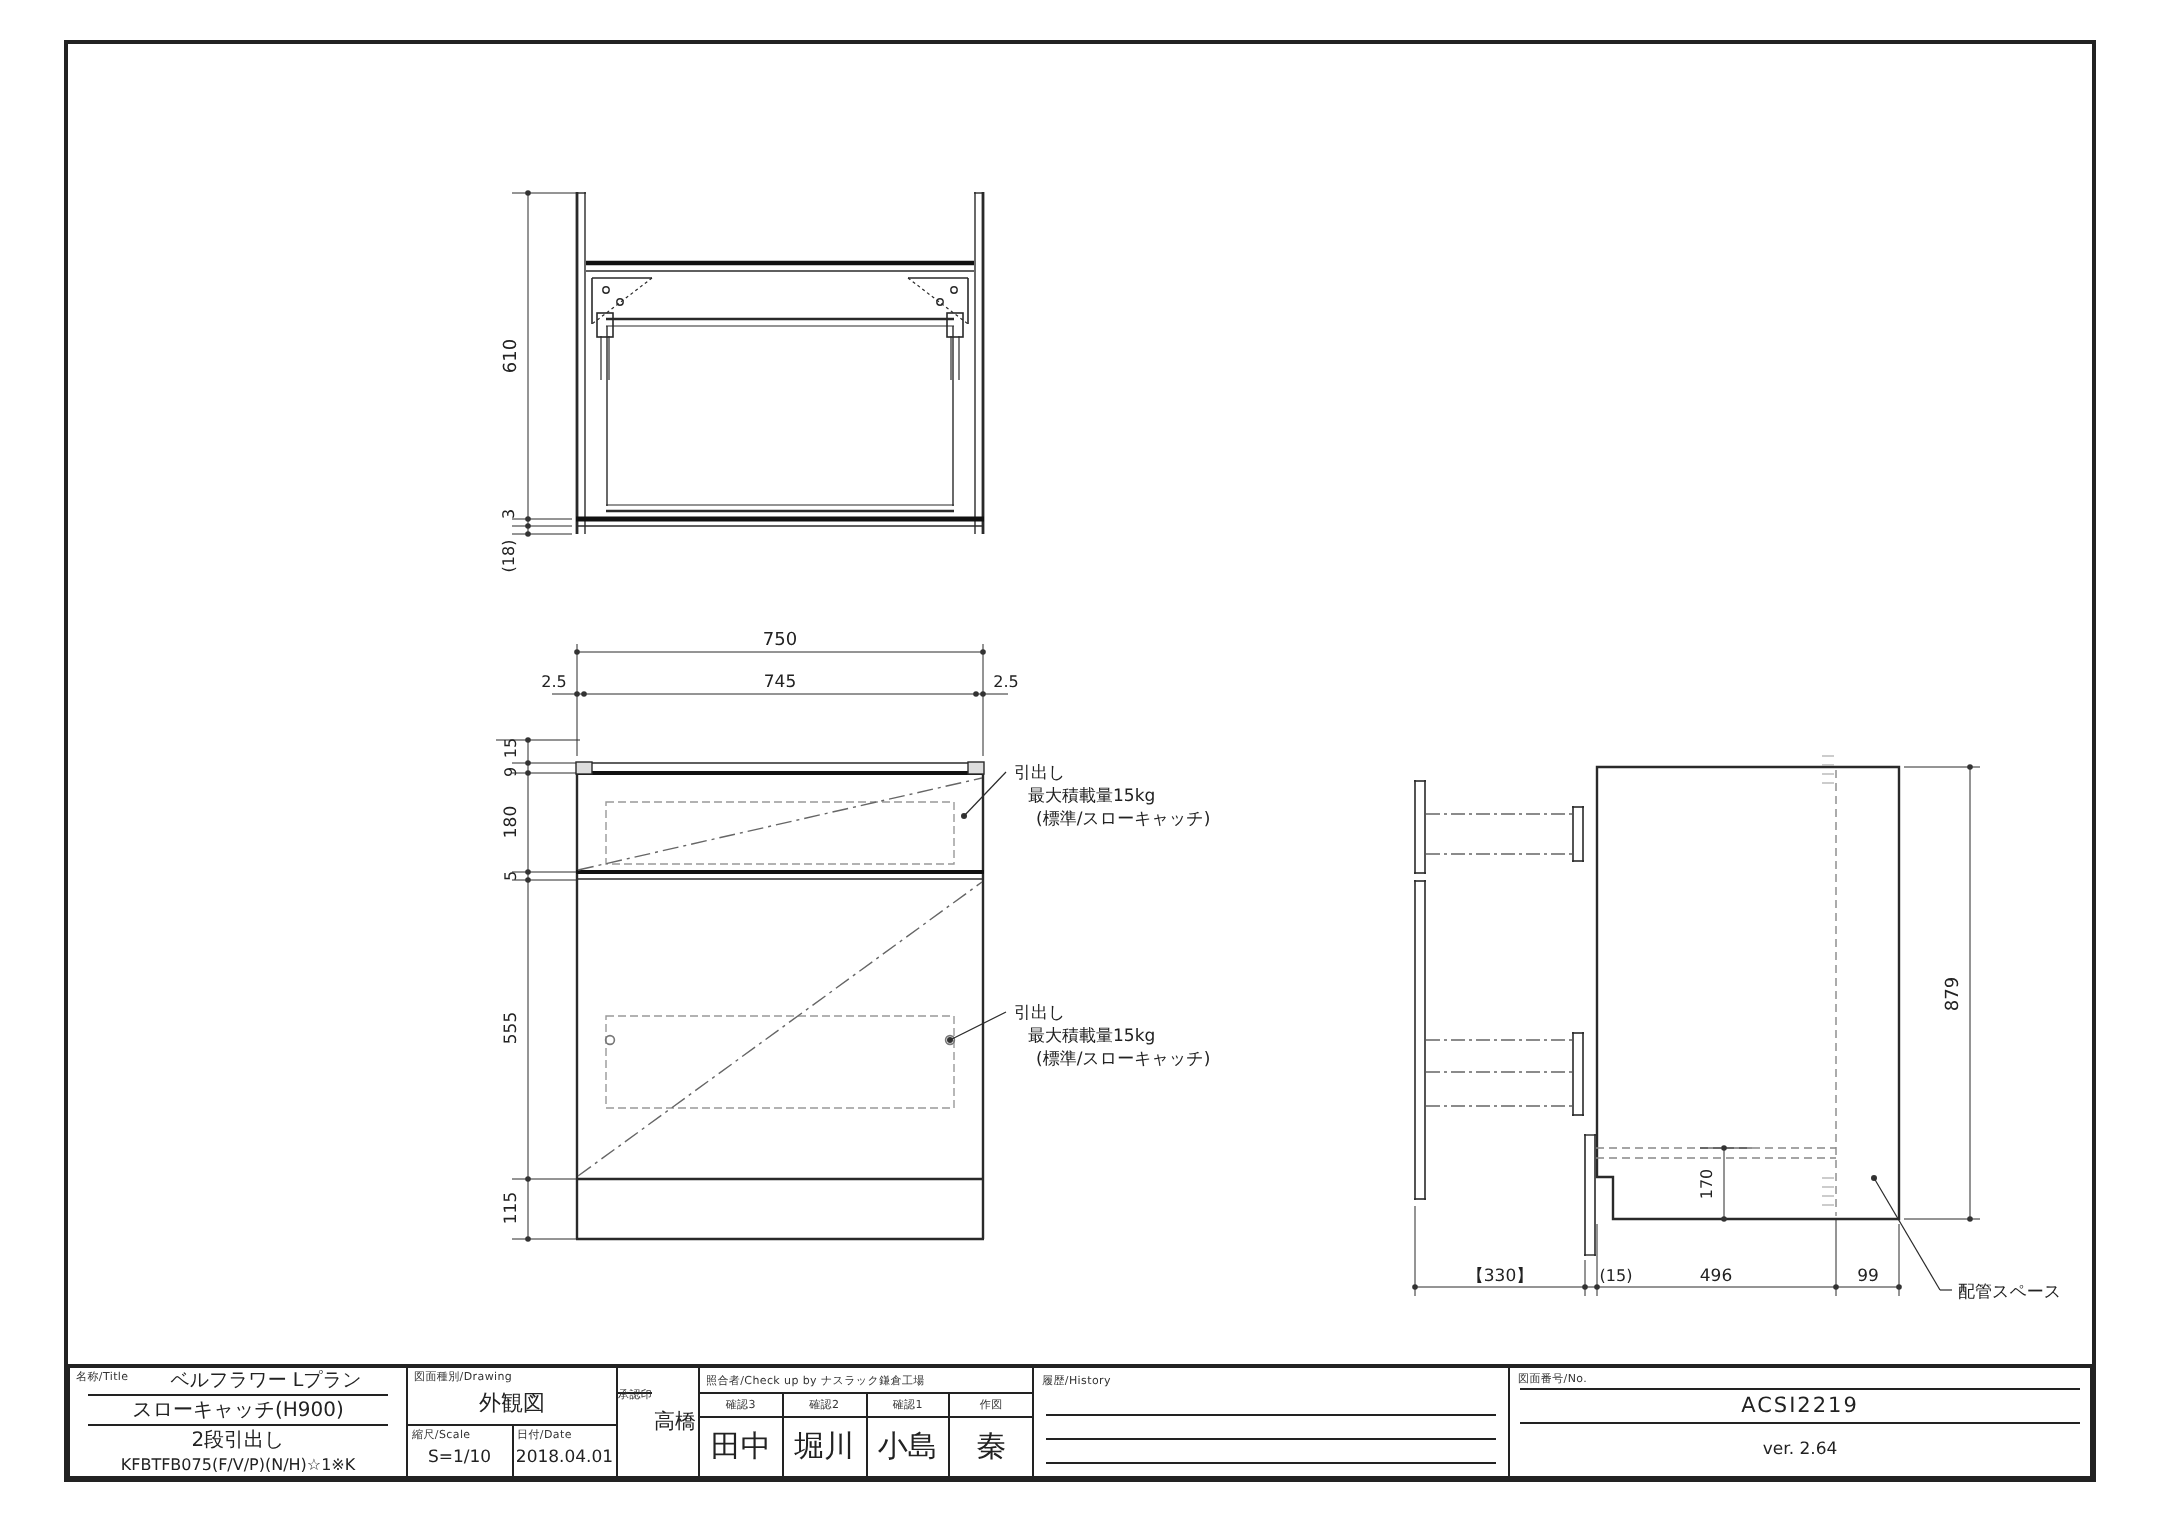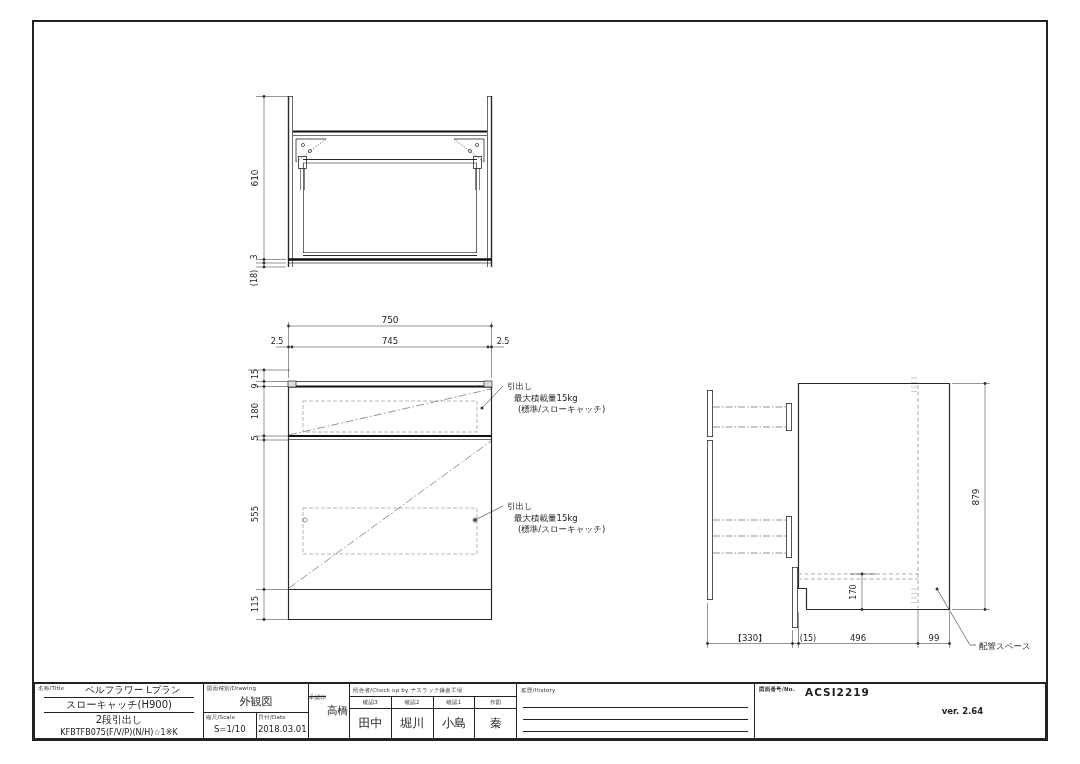--- a/index.html
+++ b/index.html
@@ -40,28 +40,28 @@
   .a-head{height:12px;border-bottom:1px solid #222;text-align:center;}
   .a-body{flex:1;display:flex;align-items:center;justify-content:center;font-size:10.5px;}
   
   .check-cell{width:167px;display:flex;flex-direction:column;}
   .c-head{height:12px;border-bottom:1px solid #222;padding-left:3px;display:flex;align-items:center;}
   .c-sub,.c-body{display:flex;}
   .c-sub{height:11px;border-bottom:1px solid #222;}
   .c-sub > div{flex:1;border-right:1px solid #222;display:flex;align-items:center;justify-content:center;}
   .c-sub > div:last-child{border-right:none;}
   .c-body{flex:1;}
-  .c-body > div{flex:1;border-right:1px solid #222;display:flex;align-items:center;justify-content:center;font-size:12px;}
+  .c-body > div{flex:1;border-right:1px solid #222;display:flex;align-items:center;justify-content:center;font-size:15px;}
   .c-body > div:last-child{border-right:none;}
   
   .hist-cell{width:238px;display:flex;flex-direction:column;}
   .h-head{height:12px;padding-left:4px;display:flex;align-items:center;}
   .h-line{height:11px;border-bottom:1px solid #222;margin:0 6px;}
   
-  .no-cell{flex:1;display:flex;flex-direction:row;font-weight:bold;}
+  .no-cell{flex:1;display:flex;flex-direction:column;}
   .n-head{height:10px;padding-left:4px;display:flex;align-items:center;}
   .n-line{border-bottom:1px solid #222;margin:0 5px;}
   .n-val{height:16px;display:flex;align-items:center;justify-content:center;font-size:10.5px;letter-spacing:1px;}
   .n-ver{flex:1;display:flex;align-items:center;justify-content:center;font-size:8.5px;}
 </style>
 </head>
 <body>
 
 
 
@@ -340,21 +340,21 @@
       <span class="tiny">図面種別/Drawing</span>
       <span class="d-type">外観図</span>
     </div>
     <div class="d-bottom">
       <div class="d-col">
         <span class="tiny">縮尺/Scale</span>
         <span class="d-val">S=1/10</span>
       </div>
       <div class="d-col">
         <span class="tiny">日付/Date</span>
-        <span class="d-val">2018.03.01</span>
+        <span class="d-val">2018.04.01</span>
       </div>
     </div>
   </div>
 
   <div class="tb-cell appr-cell">
     <div class="a-head"><span class="tiny">承認印</span></div>
     <div class="a-body">高橋</div>
   </div>
 
   <div class="tb-cell check-cell">

